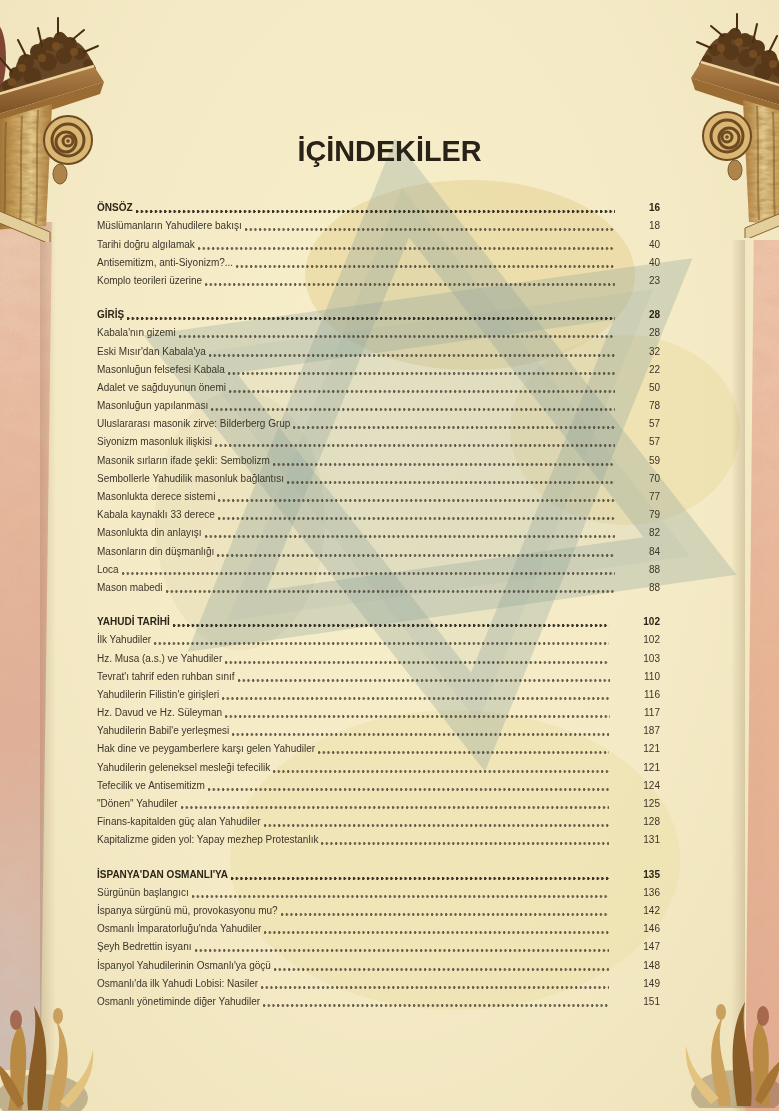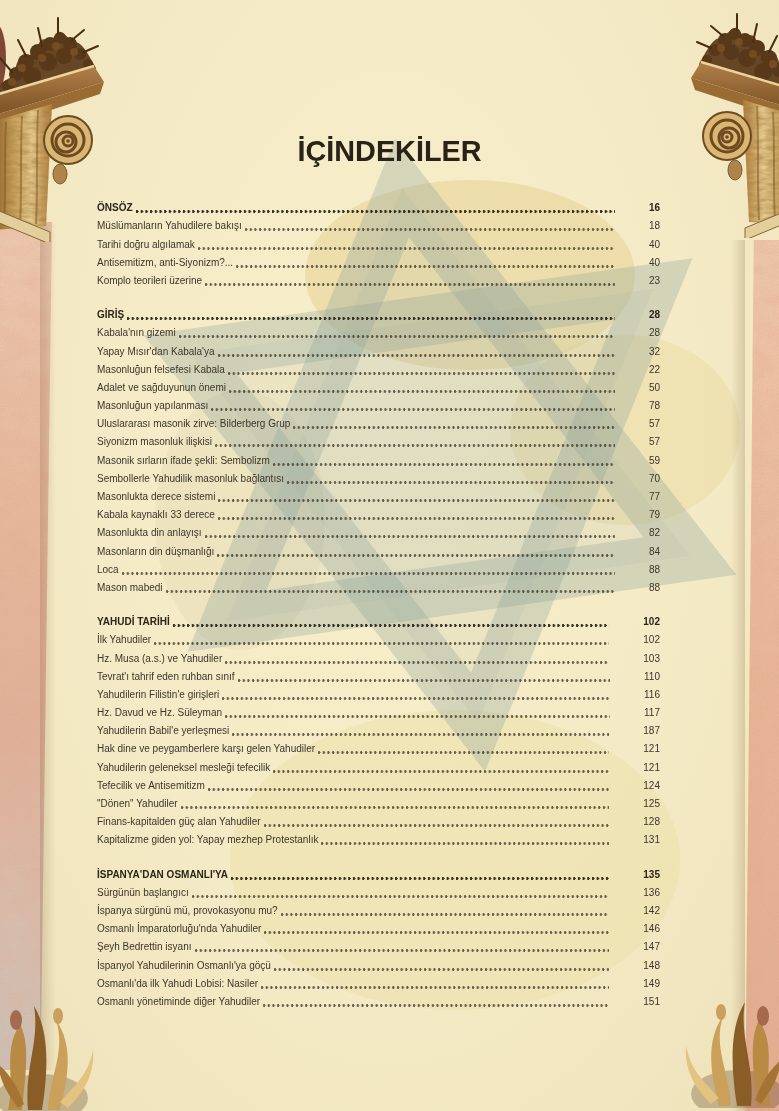--- a/index.html
+++ b/index.html
@@ -239,21 +239,21 @@
             <span class="toc-label">GİRİŞ</span>
             <span class="dots"></span>
             <span class="pagenum">28</span>
           </div>
           <div class="toc-row">
             <span class="toc-label">Kabala'nın gizemi</span>
             <span class="dots"></span>
             <span class="pagenum">28</span>
           </div>
           <div class="toc-row">
-            <span class="toc-label">Yapay Mısır'dan Kabala'ya</span>
+            <span class="toc-label">Eski Mısır'dan Kabala'ya</span>
             <span class="dots"></span>
             <span class="pagenum">32</span>
           </div>
           <div class="toc-row">
             <span class="toc-label">Masonluğun felsefesi Kabala</span>
             <span class="dots"></span>
             <span class="pagenum">22</span>
           </div>
           <div class="toc-row">
             <span class="toc-label">Adalet ve sağduyunun önemi</span>

